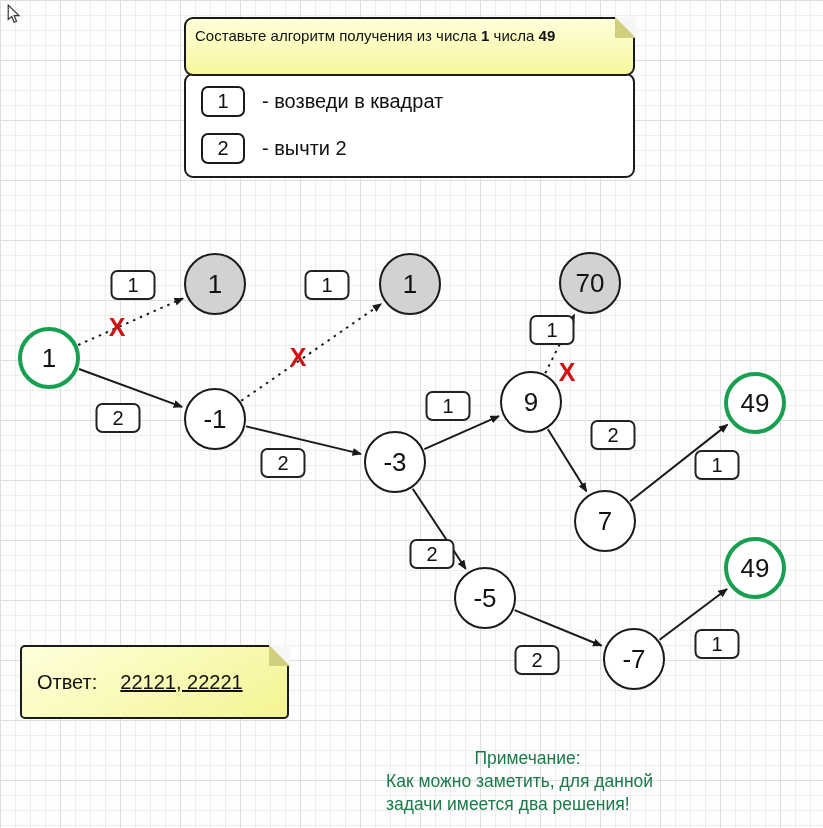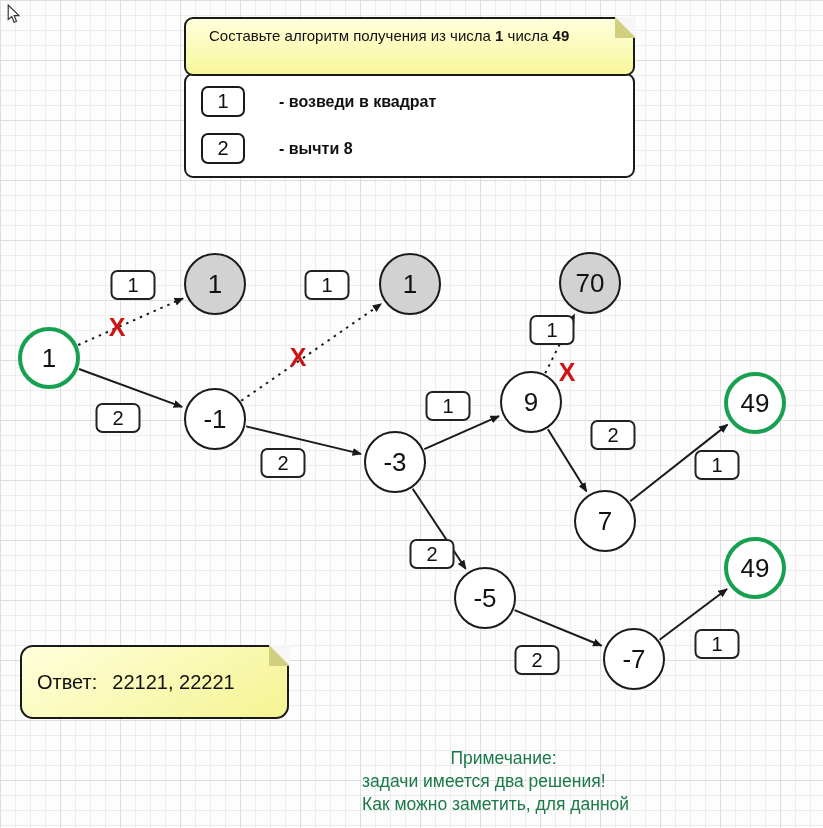--- a/index.html
+++ b/index.html
@@ -21,35 +21,35 @@
     display:flex;align-items:center;justify-content:center;font-size:26px;}
   .node.dead{background:var(--dead,#d2d2d2);}
   .node.start,.node.goal{border:4px solid var(--goal,#16a050);}
   .edge-label{position:absolute;width:45px;height:30px;box-sizing:border-box;
     transform:translate(-50%,-50%);background:#fff;border:2.5px solid #222;
     border-radius:7px;display:flex;align-items:center;justify-content:center;font-size:20px;}
   .reject-x{position:absolute;transform:translate(-50%,-50%);
     color:var(--rejectx,#cf1212);font-size:25px;font-weight:700;line-height:1;}
   .task-header{position:absolute;left:184px;top:17px;width:451px;height:59px;box-sizing:border-box;
     background:linear-gradient(#ffffdc,#f7f79c);border:2.5px solid #1a1a1a;border-radius:9px;
-    padding:6px 23px;font-size:15px;line-height:21px;z-index:4;}
+    padding:6px 9px;font-size:15px;line-height:21px;z-index:4;}
   .task-body{position:absolute;left:184px;top:73px;width:451px;height:105px;box-sizing:border-box;
     background:#fff;border:2.5px solid #1a1a1a;border-radius:9px;z-index:3;}
   .cmd-row{position:absolute;left:15px;display:flex;align-items:center;gap:17px;}
   .cmd-box{width:44px;height:31px;box-sizing:border-box;border:2.5px solid #1a1a1a;border-radius:7px;
     background:#fff;display:flex;align-items:center;justify-content:center;font-size:20px;}
-  .cmd-text{font-weight:700;font-size:16px;margin-left:17px;}
+  .cmd-text{font-weight:400;font-size:20px;}
   .answer-note{position:absolute;left:20px;top:645px;width:269px;height:74px;box-sizing:border-box;
-    background:linear-gradient(150deg,#ffffdc,#f4f492);border:2.5px solid #1a1a1a;border-radius:13px;
+    background:linear-gradient(150deg,#ffffdc,#f4f492);border:2.5px solid #1a1a1a;border-radius:5px;
     display:flex;align-items:center;padding-left:15px;font-size:20px;z-index:3;}
-  .answer-value{margin-left:15px;}
+  .answer-value{margin-left:23px;text-decoration:underline;}
   .fold{position:absolute;top:-2.5px;right:-2.5px;width:0;height:0;border-style:solid;
     border-width:0 21px 21px 0;border-color:transparent #f6f6f6 #cfcf7e transparent;}
   .bottom-note{position:absolute;left:362px;top:747px;width:283px;font-size:17.5px;line-height:23px;
-    color:var(--greentext,#1c7a4a);z-index:2;}
+    color:var(--greentext,#1c7a4a);z-index:2;padding-left:24px;}
   .bn-title{text-align:center;}
   .cursor{position:absolute;left:7px;top:4px;z-index:6;}
   .subtitle{display:block;}
 </style>
 </head>
 <body>
 
 <div class="page" style="--edgec: #1a1a1a; --goal: #16a050; --dead: #d2d2d2; --rejectx: #cf1212; --greentext: #1c7a4a;">
 
   <svg id="edge-svg">
@@ -104,36 +104,36 @@
     <path d="M1,1 L1,14.8 L4.3,11.9 L6.6,17.3 L8.9,16.3 L6.6,11 L11.2,11 Z" fill="#ffffff" stroke="#333" stroke-width="1.1"></path>
   </svg>
 
   <div class="task-body">
     <div class="cmd-row" style="top:11px">
       <div class="cmd-box">1</div>
       <div class="cmd-text">- возведи в квадрат</div>
     </div>
     <div class="cmd-row" style="top:58px">
       <div class="cmd-box">2</div>
-      <div class="cmd-text">- вычти 8</div>
+      <div class="cmd-text">- вычти 2</div>
     </div>
   </div>
 
   <div class="task-header">
     <div class="fold"></div>
     <div>
       <span>Составьте алгоритм получения из числа </span><b>1</b><span> числа </span><b>49</b>
     </div>
   </div>
 
   <div class="answer-note">
     <div class="fold"></div>
     <span>Ответ:</span>
     <span class="answer-value">22121, 22221</span>
   </div>
 
   <div class="bottom-note">
     <div class="bn-title">Примечание:</div>
+    <div>Как можно заметить, для данной</div>
     <div>задачи имеется два решения!</div>
-    <div>Как можно заметить, для данной</div>
   </div>
 
 </div>
 
 </body></html>

